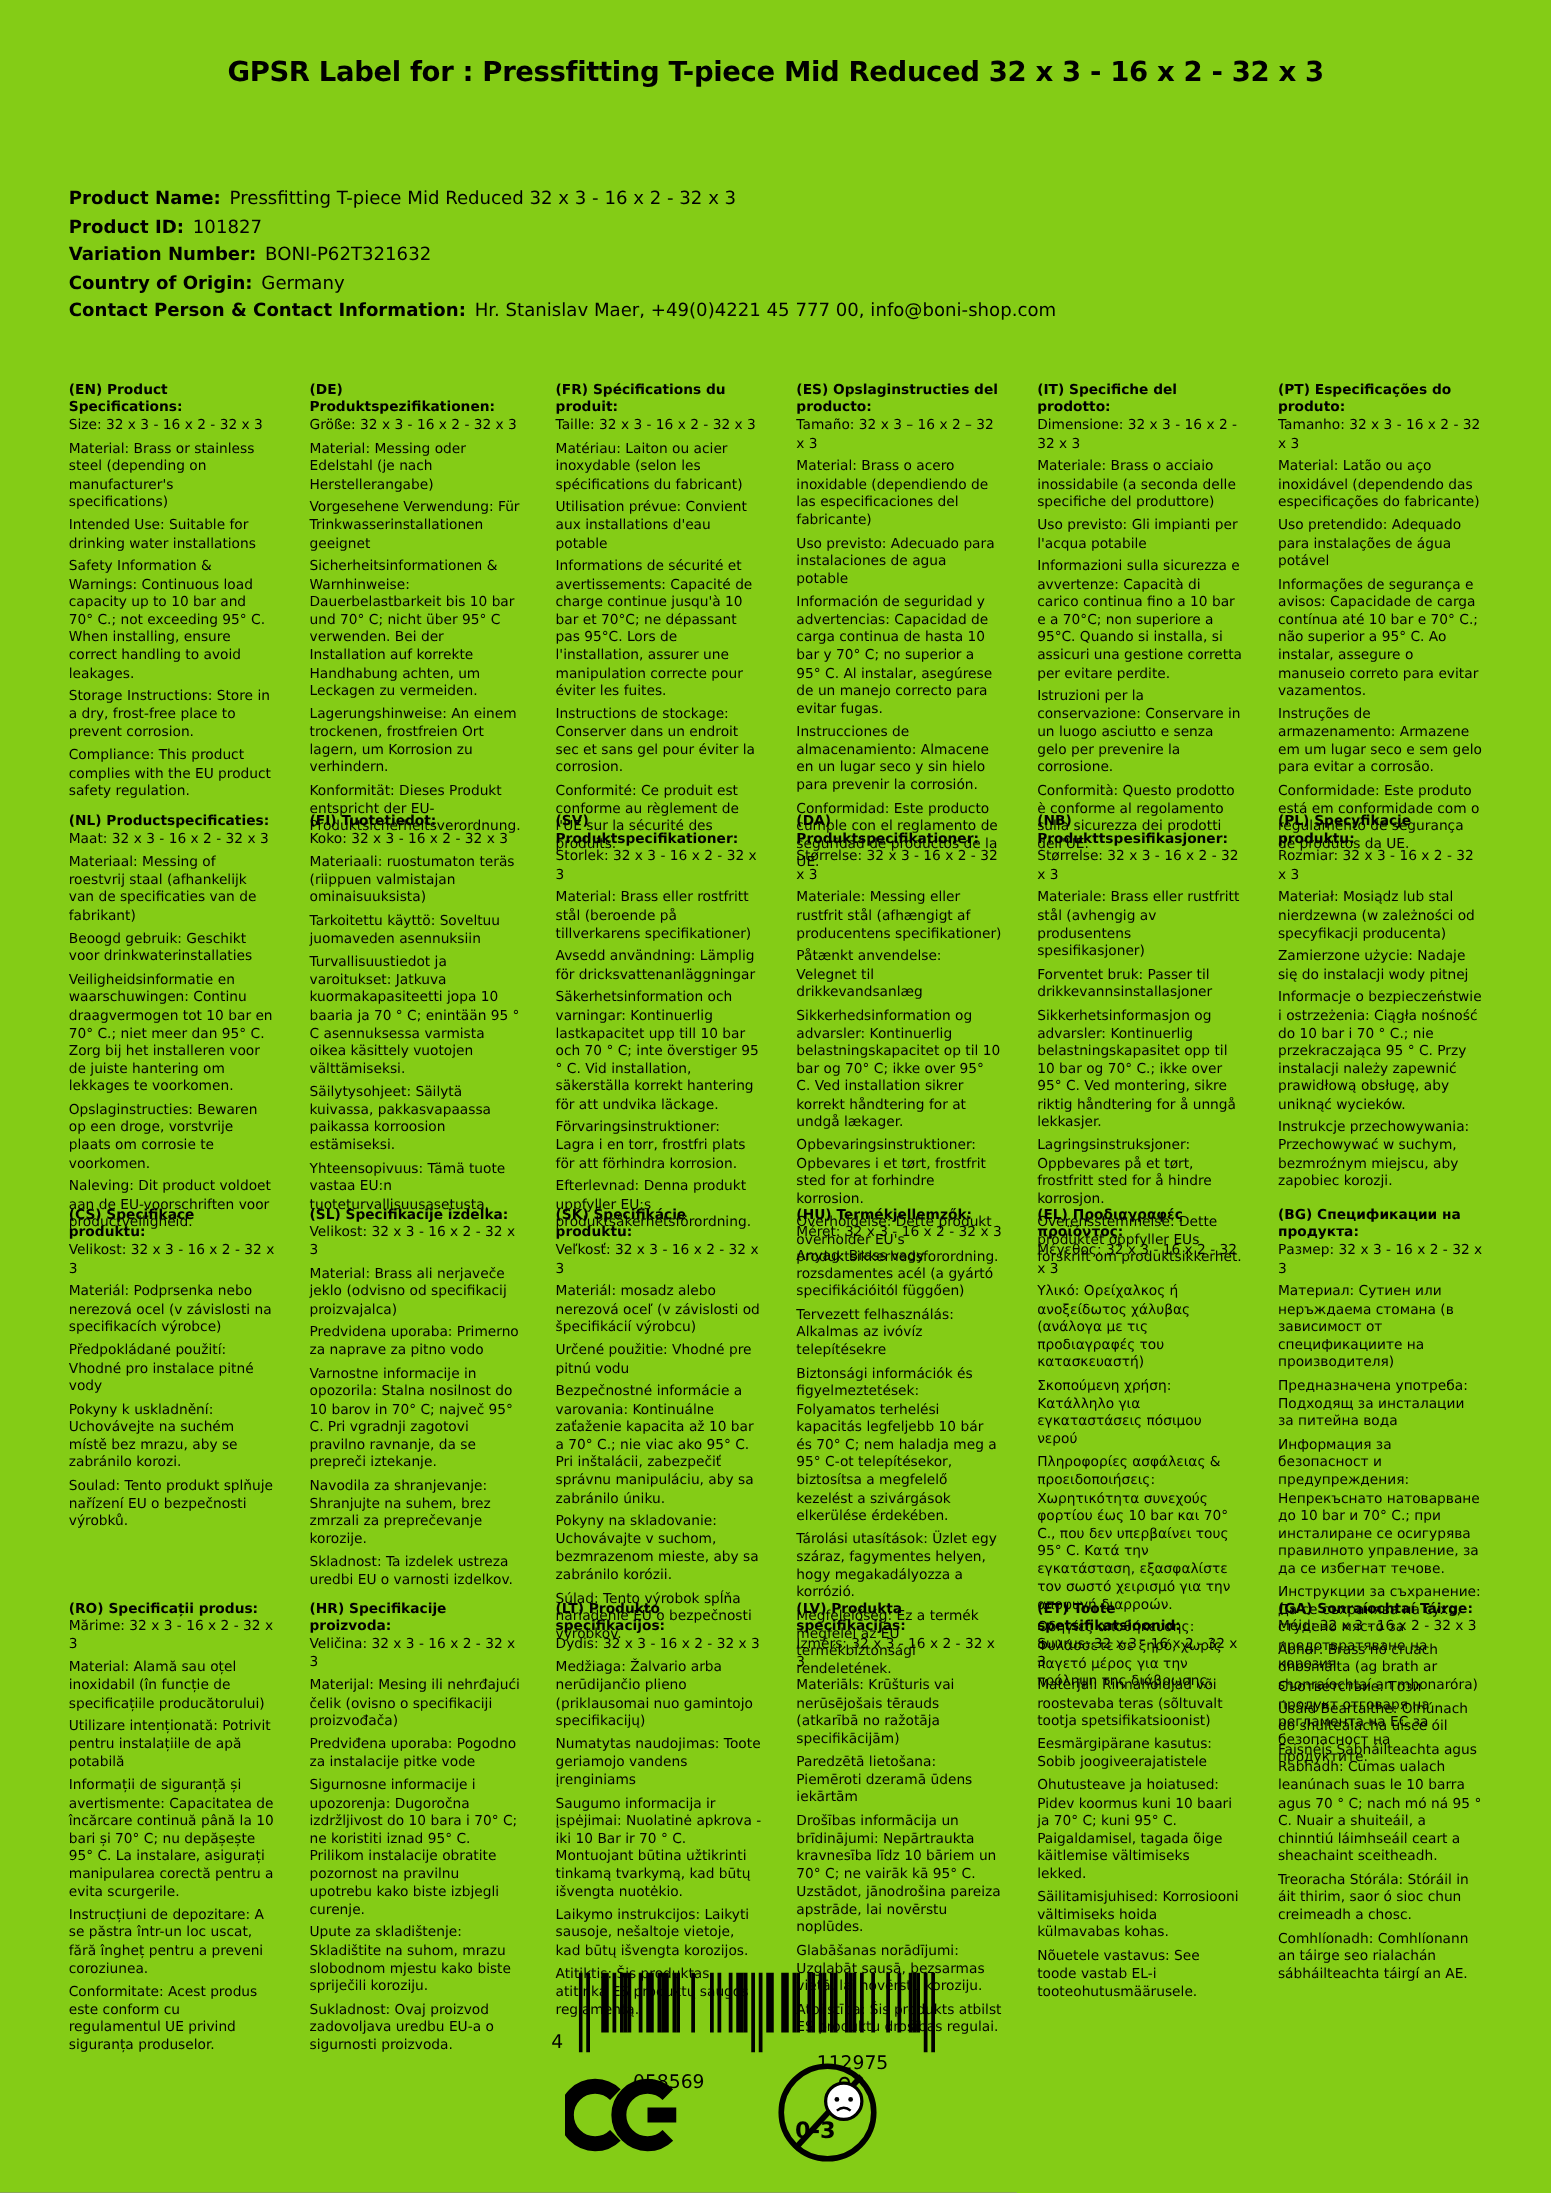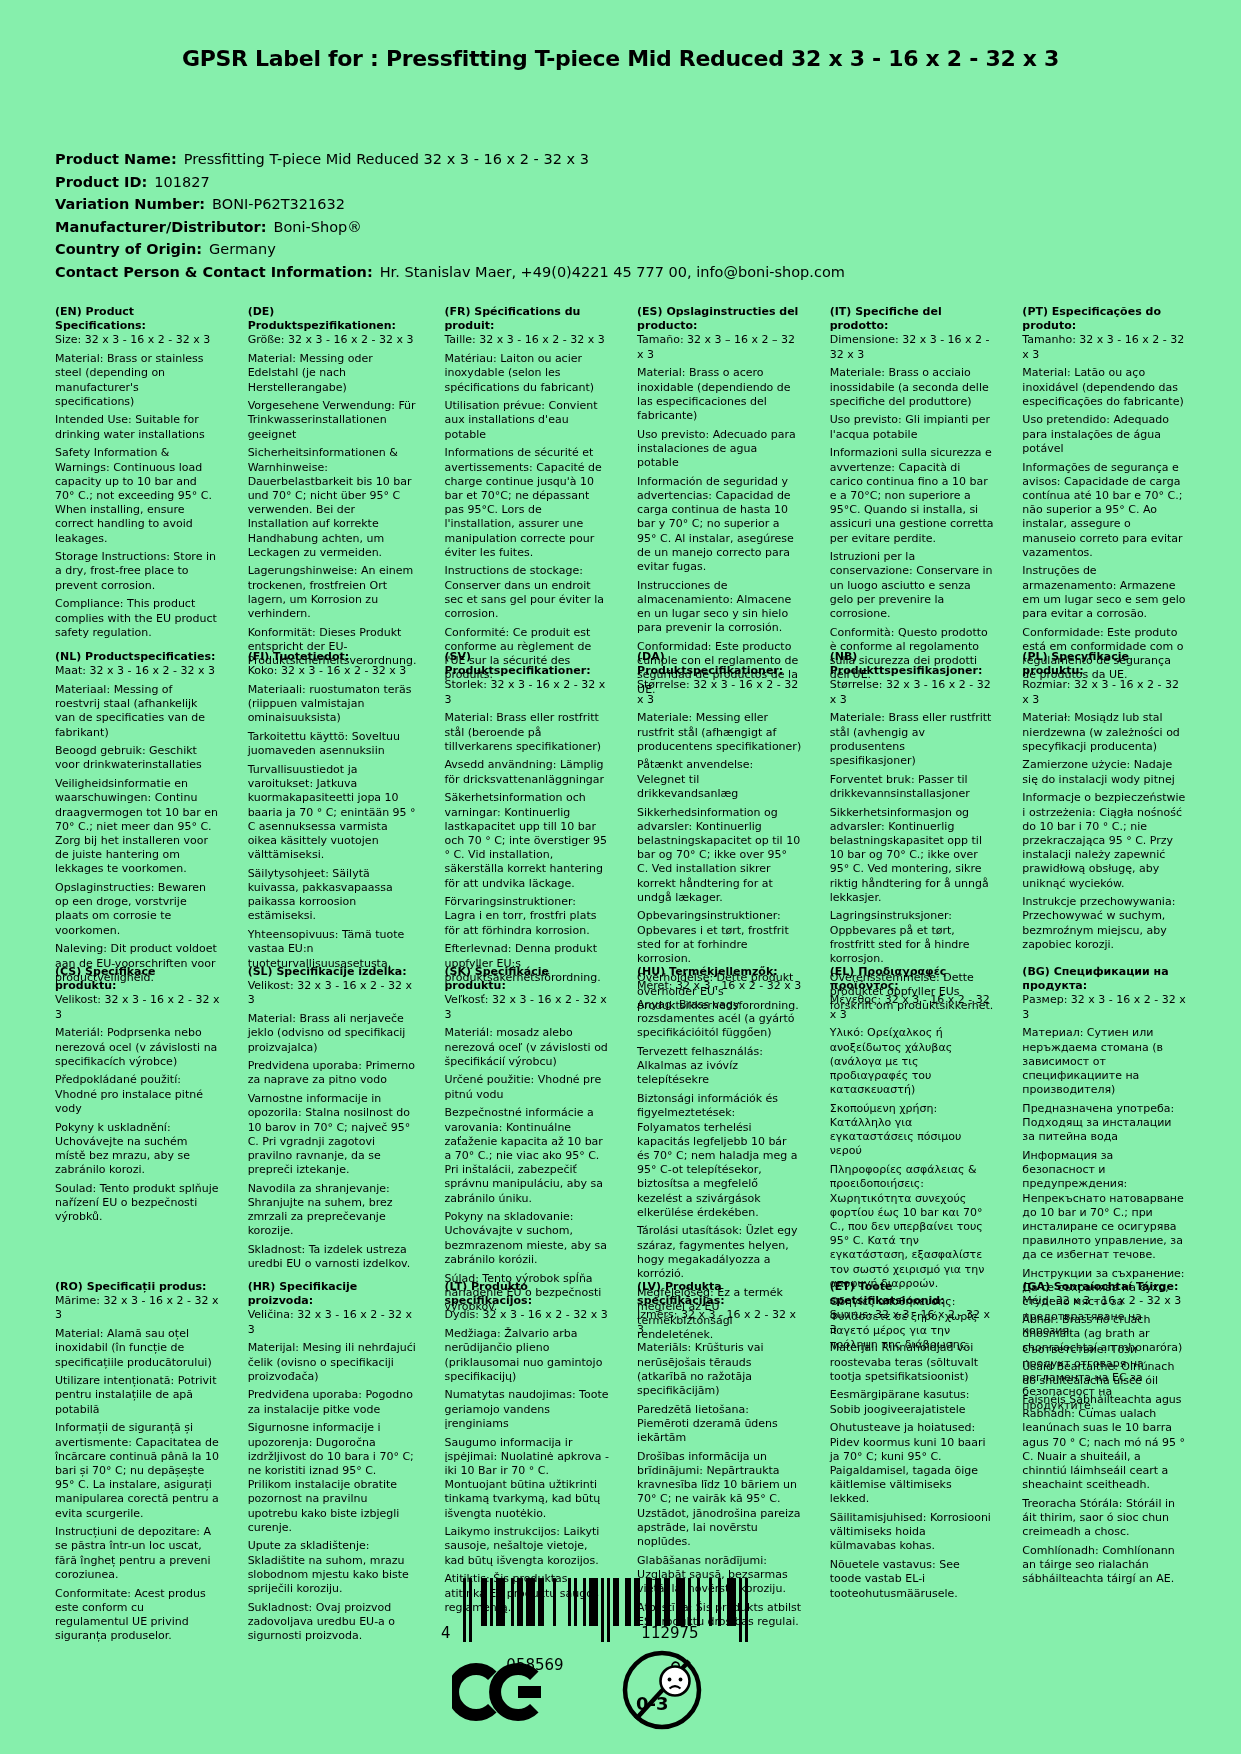--- a/index.html
+++ b/index.html
@@ -1,47 +1,46 @@
 <!DOCTYPE html>
 <html><head>
 <meta charset="utf-8">
 <style>
   html,body{margin:0;padding:0;background:#888;}
-  .page{position:relative;width:1241px;height:1754px;background:#86efac;color:#000;
+  .page{position:relative;width:1241px;height:1754px;background:#84cc16;color:#000;
         font-family:"DejaVu Sans",sans-serif;margin:0 auto;overflow:hidden;}
   .doc-title{position:absolute;top:44px;left:0;right:0;margin:0;text-align:center;
         font-size:22px;line-height:29px;font-weight:bold;padding:0 135px;letter-spacing:-0.3px;}
   .info{position:absolute;left:55px;top:148px;font-size:14.5px;line-height:22.5px;}
   .info-row .lbl{font-weight:bold;margin-right:7px;}
   .grid{position:absolute;left:55px;top:305px;width:1132px;display:grid;
         grid-template-columns:repeat(6,1fr);column-gap:28px;
         grid-template-rows:345px 315px 315px auto;}
   .spec-cell{font-size:11px;line-height:14.2px;overflow-wrap:break-word;}
   .spec-title{font-weight:bold;}
   .spec-para{margin:0 0 4.5px 0;}
   .barcode-wrap{position:absolute;left:463px;top:1578px;width:285px;height:64px;}
   .bc-digit{position:absolute;font-size:15px;top:47px;height:17px;line-height:17px;}
   .bc-lead{left:-22px;}
   .bc-left{left:9px;width:126px;text-align:center;margin-top:32px;}
-  .bc-right{left:144px;width:126px;text-align:center;}
+  .bc-right{left:156px;width:126px;text-align:center;margin-top:17px;}
   .ce-mark{position:absolute;left:452px;top:1660px;}
   .age-mark{position:absolute;left:620px;top:1648px;}
 </style>
 </head>
 <body>
 
 <div class="page">
 
   <h1 class="doc-title">GPSR Label for : Pressfitting T-piece Mid Reduced 32 x 3 - 16 x 2 - 32 x 3</h1>
 
   <div class="info">
     <div class="info-row"><span class="lbl">Product Name:</span><span>Pressfitting T-piece Mid Reduced 32 x 3 - 16 x 2 - 32 x 3</span></div>
     <div class="info-row"><span class="lbl">Product ID:</span><span>101827</span></div>
     <div class="info-row"><span class="lbl">Variation Number:</span><span>BONI-P62T321632</span></div>
-    <div class="info-row"><span class="lbl">Manufacturer/Distributor:</span><span>Boni-Shop®</span></div>
     <div class="info-row"><span class="lbl">Country of Origin:</span><span>Germany</span></div>
     <div class="info-row"><span class="lbl">Contact Person &amp; Contact Information:</span><span>Hr. Stanislav Maer, +49(0)4221 45 777 00, info@boni-shop.com</span></div>
   </div>
 
   <div class="grid" id="specs-grid">
       <div class="spec-cell">
       <div class="spec-title">(EN) Product Specifications:</div>
     <p class="spec-para">Size: 32 x 3 - 16 x 2 - 32 x 3</p>
         <p class="spec-para">Material: Brass or stainless steel (depending on manufacturer's specifications)</p>
         <p class="spec-para">Intended Use: Suitable for drinking water installations</p>

